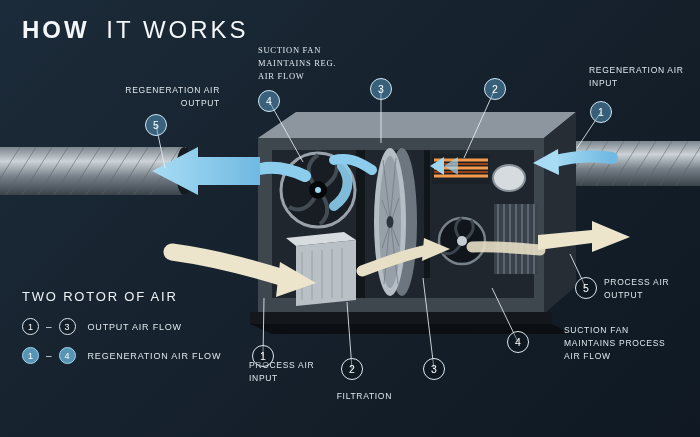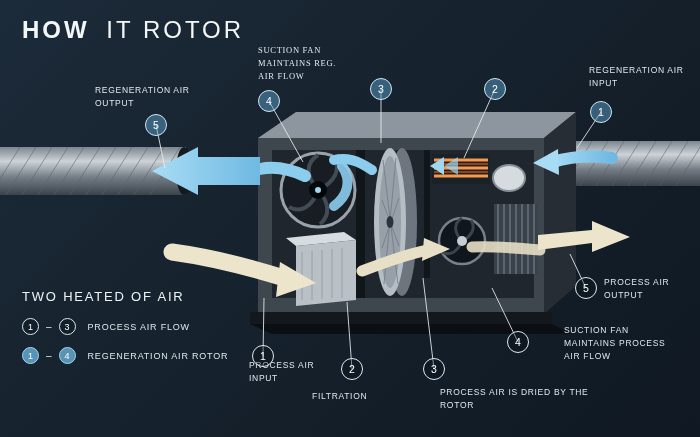--- a/index.html
+++ b/index.html
@@ -35,21 +35,21 @@
   .legend-row{display:flex;align-items:center;gap:6px;margin-bottom:12px;}
   .legend-num{
     width:17px;height:17px;border-radius:50%;border:1.5px solid #dfe9f0;
     box-sizing:border-box;display:flex;align-items:center;justify-content:center;
     font-size:9px;color:#ffffff;flex:0 0 auto;
   }
   .legend-row.regen .legend-num{background:rgba(111,185,226,0.75);border-color:#9fd6f0;}
   .legend-row.process .legend-num{background:rgba(8,16,24,0.3);}
   .legend-dash{color:#dfe7ec;font-size:10px;margin:0 1px;}
   .legend-label{font-size:9px;letter-spacing:0.8px;color:#dfe7ec;margin-left:6px;}
-  .center{text-align:left;}
+  .center{text-align:right;}
 </style>
 </head>
 <body>
 
 <div class="stage">
 
   <svg class="art" width="700" height="437" viewBox="0 0 700 437">
     <defs>
       <linearGradient id="duct" x1="0" x2="0" y1="0" y2="1">
         <stop offset="0" stop-color="#7c868e"></stop>
@@ -157,54 +157,53 @@
       <line x1="263" y1="356" x2="264" y2="298"></line>
       <line x1="352" y1="369" x2="347" y2="302"></line>
       <line x1="434" y1="369" x2="423" y2="278"></line>
       <line x1="518" y1="342" x2="492" y2="288"></line>
       <line x1="586" y1="288" x2="570" y2="254"></line>
     </g>
   </svg>
 
   <div class="title">
     <span class="strong">HOW</span>
-    <span class="light">IT ROTOR</span>
+    <span class="light">IT WORKS</span>
   </div>
 
   <div class="lbl center" style="left:95px;top:84px;width:125px;">REGENERATION AIR OUTPUT</div>
   <div class="lbl" style="left:258px;top:44px;width:95px;font-family:Liberation Serif, serif;">SUCTION FAN MAINTAINS REG. AIR FLOW</div>
   <div class="lbl" style="left:589px;top:64px;width:100px;">REGENERATION AIR INPUT</div>
 
   <div class="num regen" style="left:145px;top:114px;">5</div>
   <div class="num regen" style="left:258px;top:90px;">4</div>
   <div class="num regen" style="left:370px;top:78px;">3</div>
   <div class="num regen" style="left:484px;top:78px;">2</div>
   <div class="num regen" style="left:590px;top:101px;">1</div>
 
   <div class="lbl" style="left:249px;top:359px;width:90px;">PROCESS AIR INPUT</div>
   <div class="lbl center" style="left:312px;top:390px;width:80px;">FILTRATION</div>
-  <div class="lbl" style="left:440px;top:386px;width:150px;">PROCESS AIR IS DRIED BY THE ROTOR</div>
   <div class="lbl" style="left:564px;top:324px;width:110px;">SUCTION FAN MAINTAINS PROCESS AIR FLOW</div>
   <div class="lbl" style="left:604px;top:276px;width:85px;">PROCESS AIR OUTPUT</div>
 
   <div class="num process" style="left:252px;top:345px;">1</div>
   <div class="num process" style="left:341px;top:358px;">2</div>
   <div class="num process" style="left:423px;top:358px;">3</div>
   <div class="num process" style="left:507px;top:331px;">4</div>
   <div class="num process" style="left:575px;top:277px;">5</div>
 
   <div class="legend">
-    <div class="legend-title">TWO HEATED OF AIR</div>
+    <div class="legend-title">TWO ROTOR OF AIR</div>
     <div class="legend-row process">
       <span class="legend-num">1</span>
       <span class="legend-dash">–</span>
       <span class="legend-num">3</span>
-      <span class="legend-label">PROCESS AIR FLOW</span>
+      <span class="legend-label">OUTPUT AIR FLOW</span>
     </div>
     <div class="legend-row regen">
       <span class="legend-num">1</span>
       <span class="legend-dash">–</span>
       <span class="legend-num">4</span>
-      <span class="legend-label">REGENERATION AIR ROTOR</span>
+      <span class="legend-label">REGENERATION AIR FLOW</span>
     </div>
   </div>
 
 </div>
 
 </body></html>

